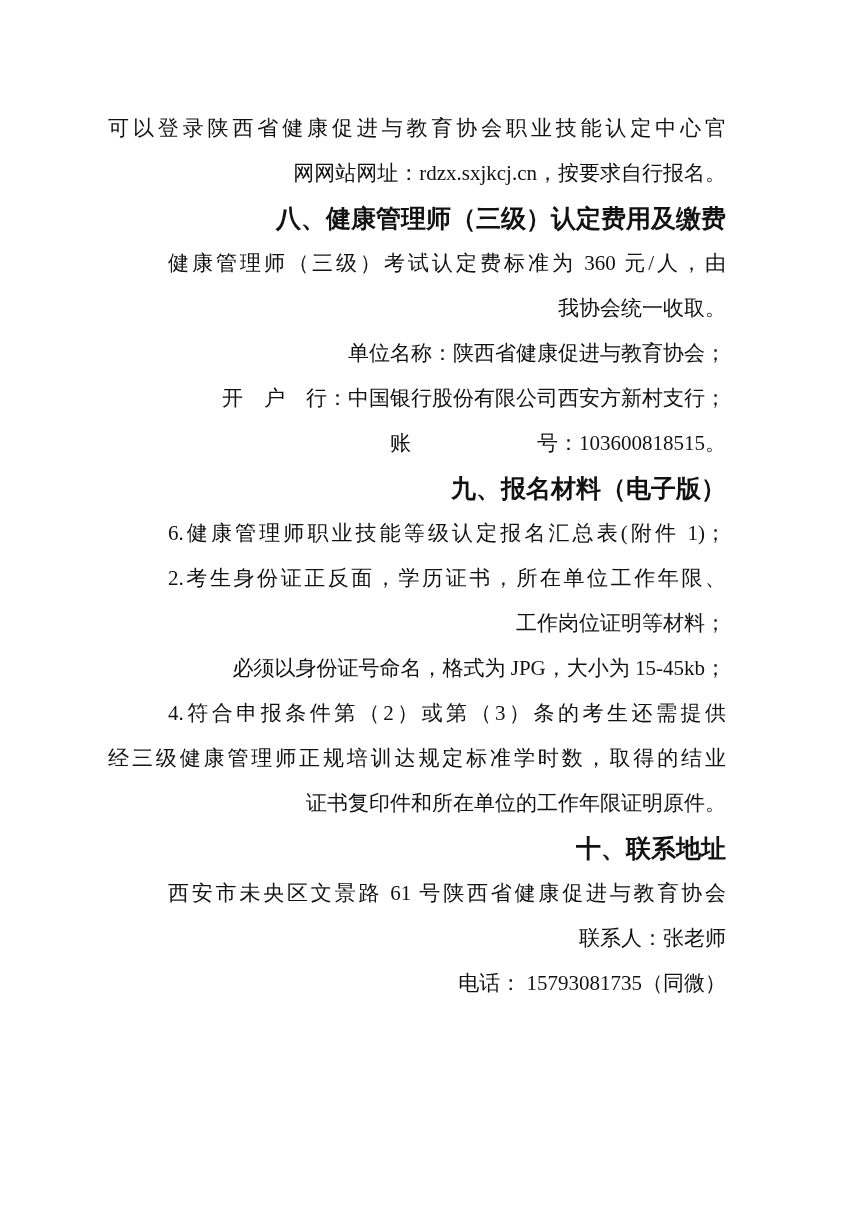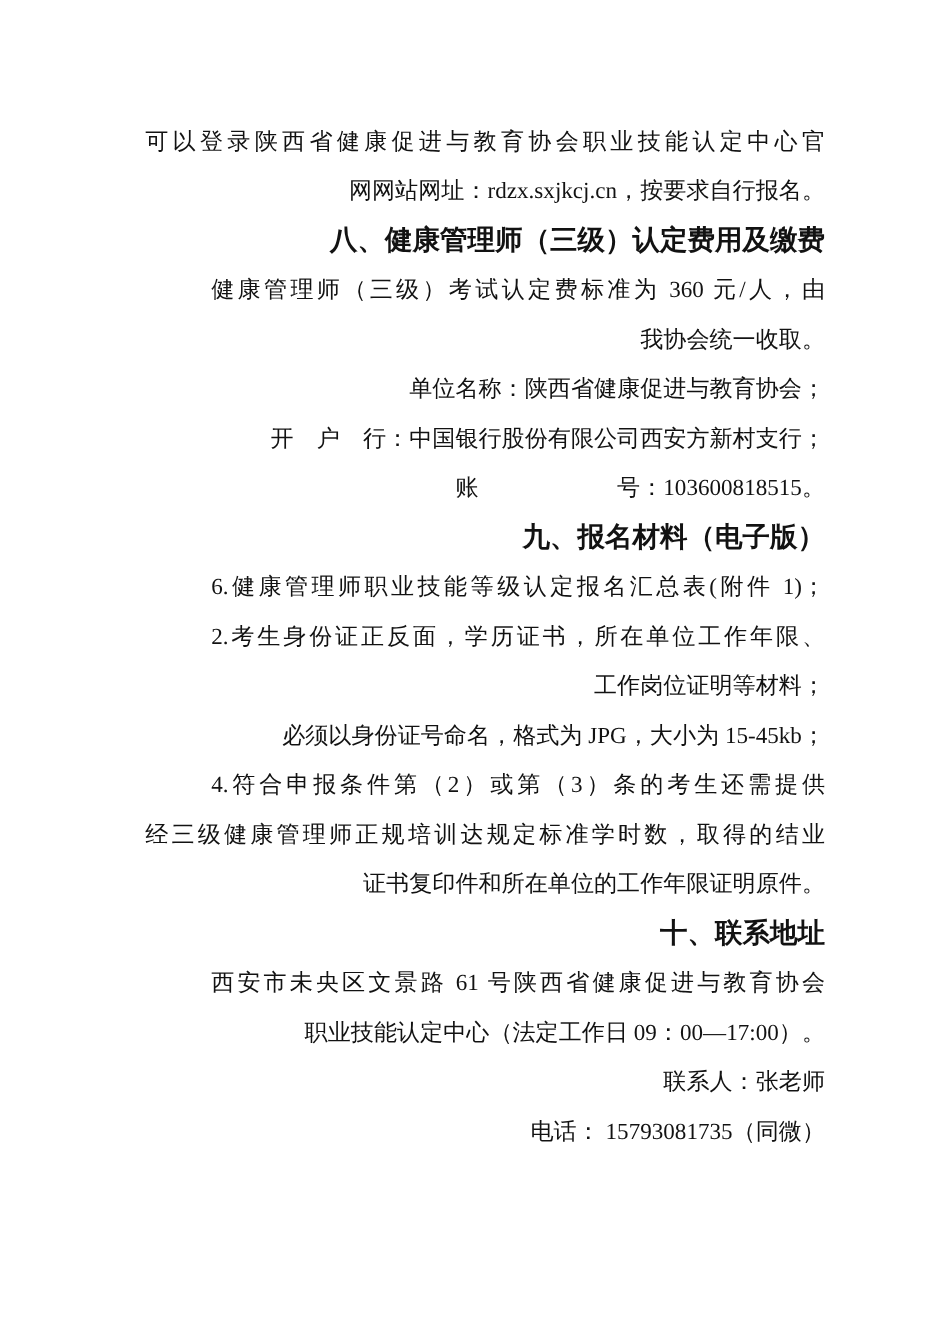--- a/index.html
+++ b/index.html
@@ -9,21 +9,21 @@
   }
   .page {
     position: relative;
     width: 860px;
     height: 1216px;
     background: #ffffff;
     overflow: hidden;
   }
   .doc {
     position: absolute;
-    left: 132px;
+    left: 108px;
     top: 106px;
     width: 618px;
   }
   .line {
     height: 45px;
     line-height: 45px;
     font-size: 21px;
     font-family: "Liberation Serif", serif;
     color: #121212;
     white-space: pre;
@@ -59,17 +59,16 @@
       <div class="line heading">九、报名材料（电子版）</div>
       <div class="line indent stretch">6.健康管理师职业技能等级认定报名汇总表(附件 1)；</div>
       <div class="line indent stretch">2.考生身份证正反面，学历证书，所在单位工作年限、</div>
       <div class="line">工作岗位证明等材料；</div>
       <div class="line">必须以身份证号命名，格式为 JPG，大小为 15-45kb；</div>
       <div class="line indent stretch">4.符合申报条件第（2）或第（3）条的考生还需提供</div>
       <div class="line stretch">经三级健康管理师正规培训达规定标准学时数，取得的结业</div>
       <div class="line">证书复印件和所在单位的工作年限证明原件。</div>
       <div class="line heading">十、联系地址</div>
       <div class="line indent stretch">西安市未央区文景路 61 号陕西省健康促进与教育协会</div>
-      <div class="line">职业技能认定中心（法定工作日 09：00—17:00）。</div>
       <div class="line indent">联系人：张老师</div>
       <div class="line indent">电话： 15793081735（同微）</div>
     </div>
 </div>
 
 </body></html>

